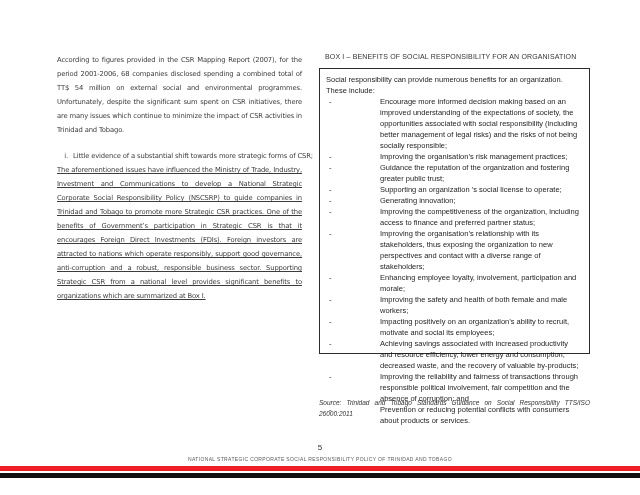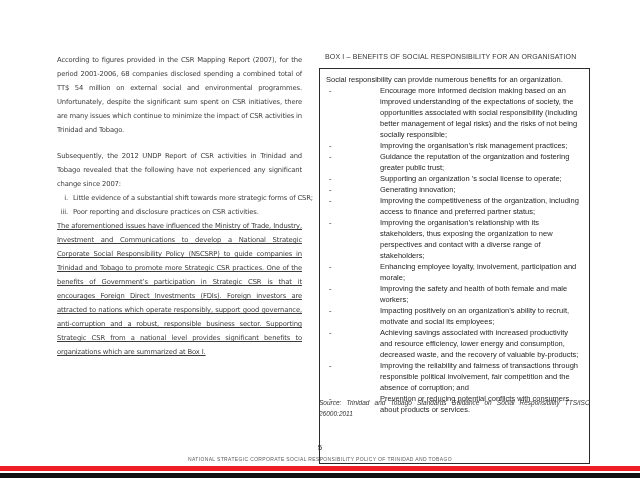--- a/index.html
+++ b/index.html
@@ -13,21 +13,21 @@
   .left-col p{margin:0 12px 12px 0;}
   .roman-list{margin:0;}
   .roman-item{display:flex;}
   .roman-marker{flex:none;width:16px;text-align:right;padding-right:5px;box-sizing:border-box;}
   .roman-text{flex:1;text-align:justify;}
   .para3{margin-top:12px;text-decoration:underline;}
 
   
   .box-title{position:absolute;left:325px;top:52px;width:264px;
              font-size:7px;letter-spacing:0.15px;color:#333;line-height:10px;}
-  .benefit-box{position:absolute;left:319px;top:68px;width:271px;height:396px;
+  .benefit-box{position:absolute;left:319px;top:68px;width:271px;height:286px;
                box-sizing:border-box;border:1.2px solid #2b2b2b;background:#fff;
                padding:5px 7px 4px 6px;
                font-size:7.5px;line-height:11px;color:#1e1e1e;text-align:left;}
   .box-intro{margin:0;}
   .bullet{display:flex;padding-left:3px;}
   .bullet-dash{flex:none;width:7px;}
   .bullet-text{flex:1;margin-left:44px;}
 
   .source-note{position:absolute;left:319px;top:398px;width:271px;
                font-size:6.5px;line-height:10.5px;font-style:italic;color:#333;
@@ -42,40 +42,36 @@
   .stripe-black{position:absolute;left:0;top:473px;width:640px;height:5px;background:#121212;}
 </style>
 </head>
 <body>
 
 <div class="page">
 
   <div class="left-col">
     <p>According to figures provided in the CSR Mapping Report (2007), for the period 2001-2006, 68 companies disclosed spending a combined total of TT$ 54 million on external social and environmental programmes. Unfortunately, despite the significant sum spent on CSR initiatives, there are many issues which continue to minimize the impact of CSR activities in Trinidad and Tobago.</p>
 
-    <p style="margin-bottom:0;">Subsequently, the 2012 UNDP Report of CSR activities in Trinidad and Tobago revealed that the following have not experienced any significant change since 2007:</p>
 
     <div class="roman-list">
       <div class="roman-item">
         <span class="roman-marker">i.</span>
         <span class="roman-text">Little evidence of a substantial shift towards more strategic forms of CSR;</span>
-      </div>
-      <div class="roman-item">
-        <span class="roman-marker">iii.</span>
-        <span class="roman-text">Poor reporting and disclosure practices on CSR activities.</span>
       </div>
     </div>
 
     <p class="para3">The aforementioned issues have influenced the Ministry of Trade, Industry, Investment and Communications to develop a National Strategic Corporate Social Responsibility Policy (NSCSRP) to guide companies in Trinidad and Tobago to promote more Strategic CSR practices. One of the benefits of Government’s participation in Strategic CSR is that it encourages Foreign Direct Investments (FDIs). Foreign investors are attracted to nations which operate responsibly, support good governance, anti-corruption and a robust, responsible business sector. Supporting Strategic CSR from a national level provides significant benefits to organizations which are summarized at Box I.</p>
   </div>
 
   <div class="box-title">BOX I – BENEFITS OF SOCIAL RESPONSIBILITY FOR AN ORGANISATION</div>
 
   <div class="benefit-box">
     <p class="box-intro">Social responsibility can provide numerous benefits for an organization.</p>
+    <p class="box-intro">These include:</p>
 
     <div class="bullet">
       <span class="bullet-dash">-</span>
       <span class="bullet-text">Encourage more informed decision making based on an improved understanding of the expectations of society, the opportunities associated with social responsibility (including better management of legal risks) and the risks of not being socially responsible;</span>
     </div>
     <div class="bullet">
       <span class="bullet-dash">-</span>
       <span class="bullet-text">Improving the organisation’s risk management practices;</span>
     </div>
     <div class="bullet">

